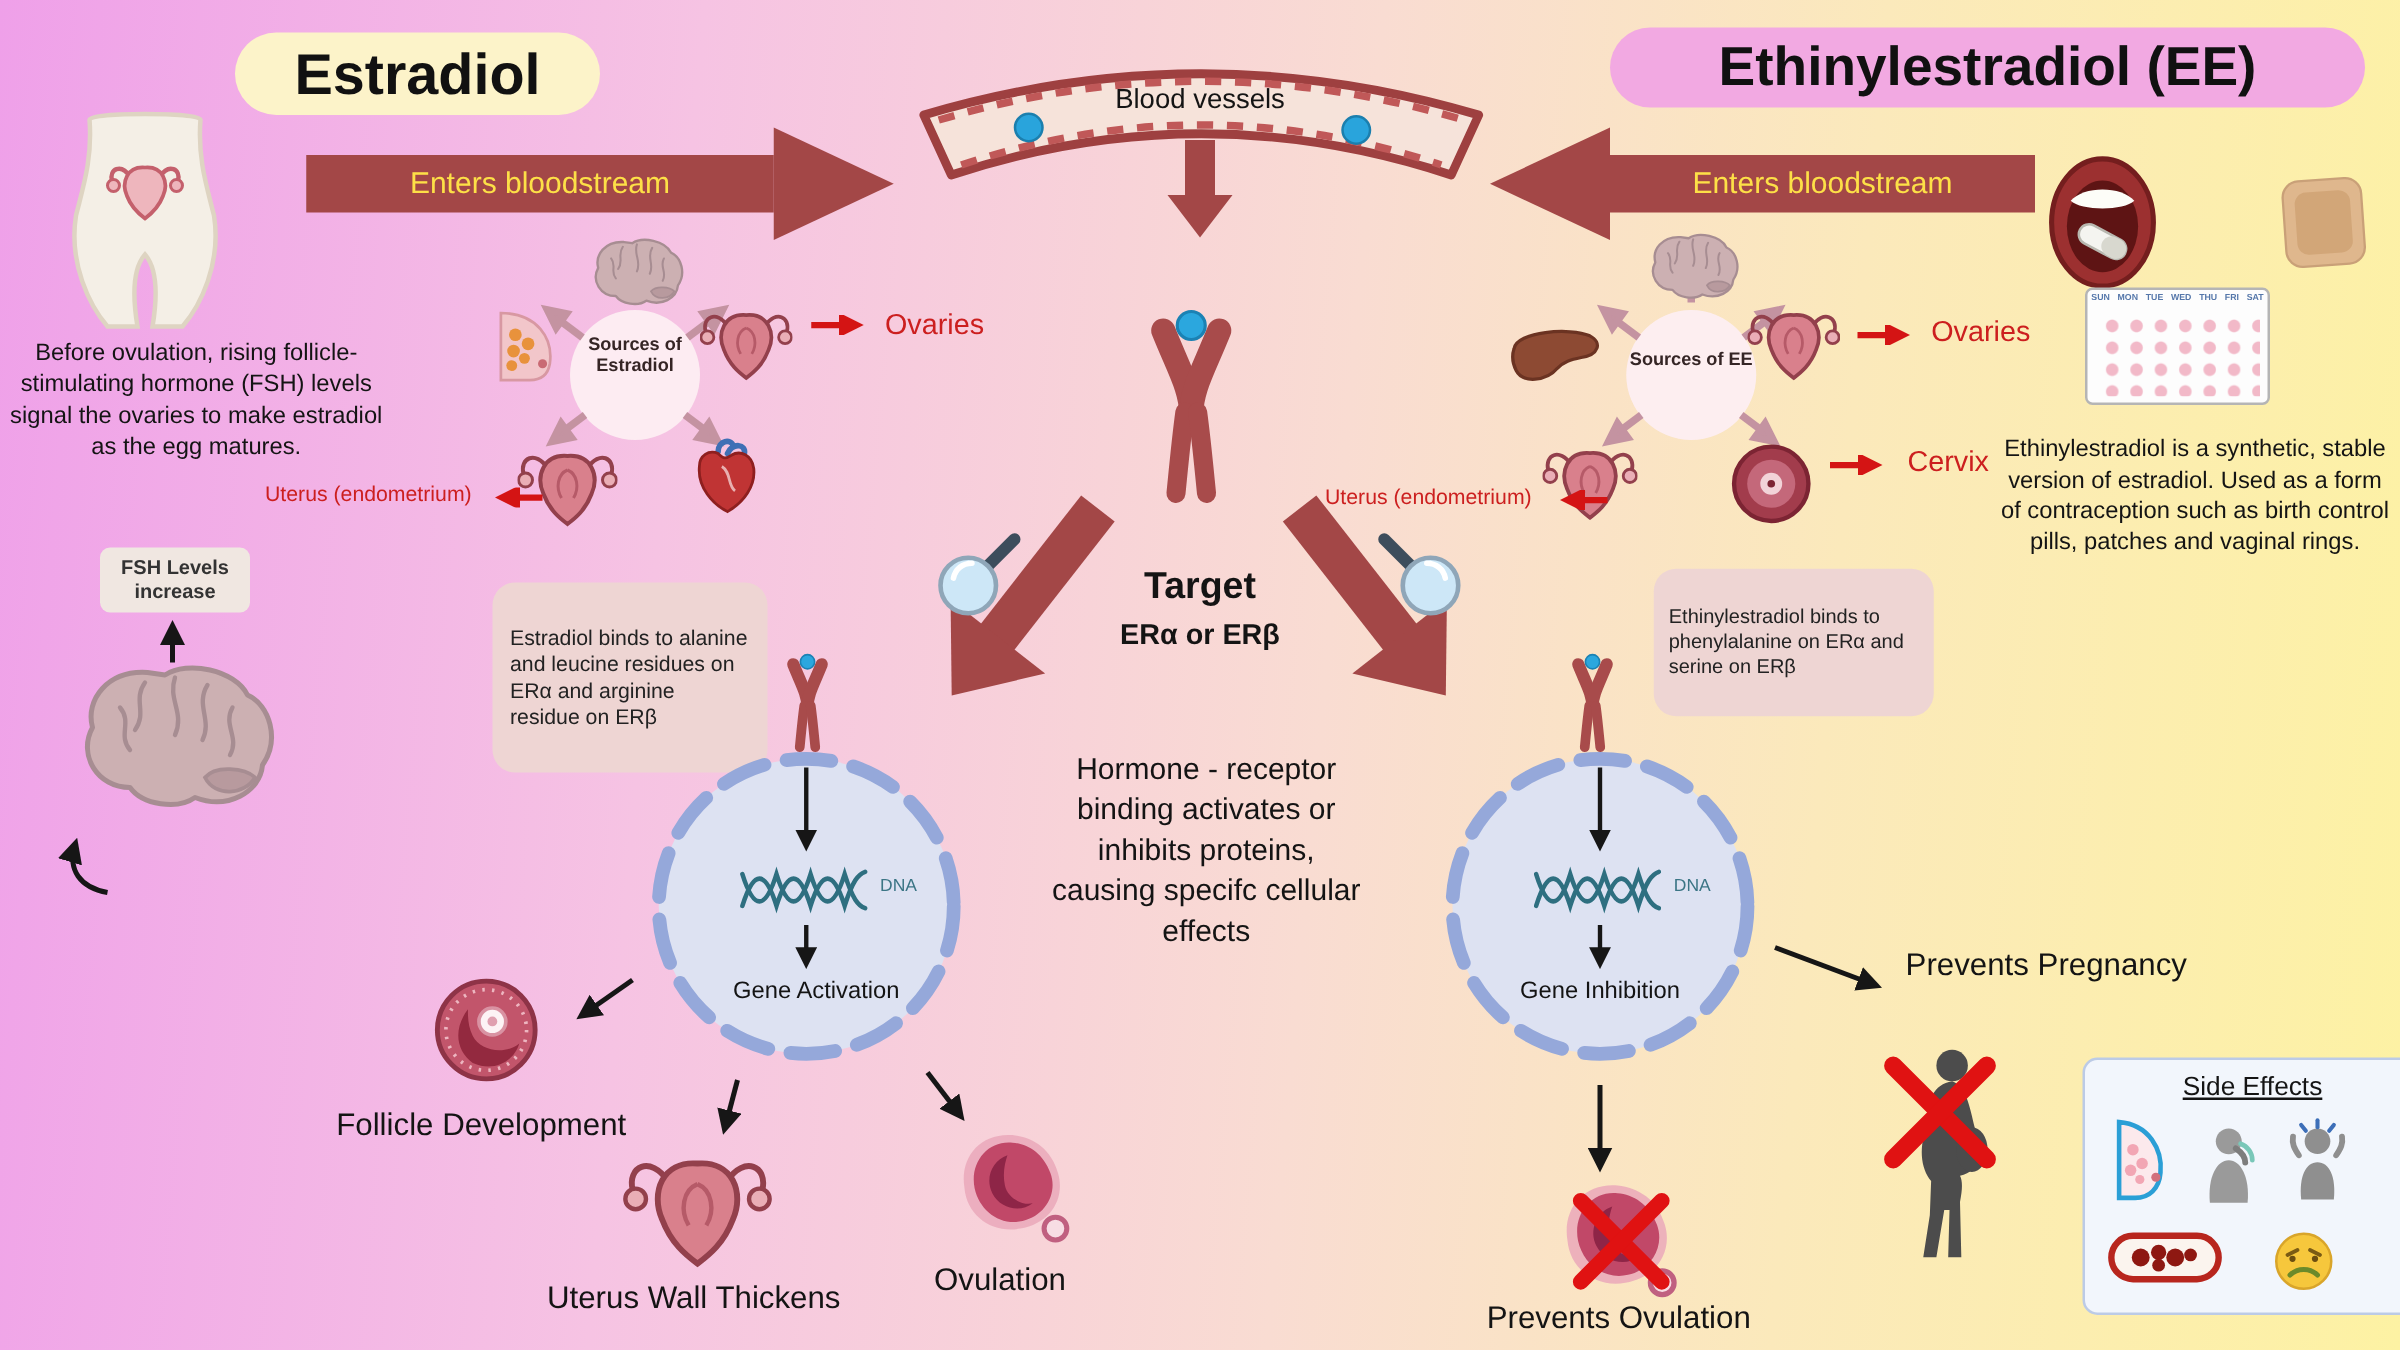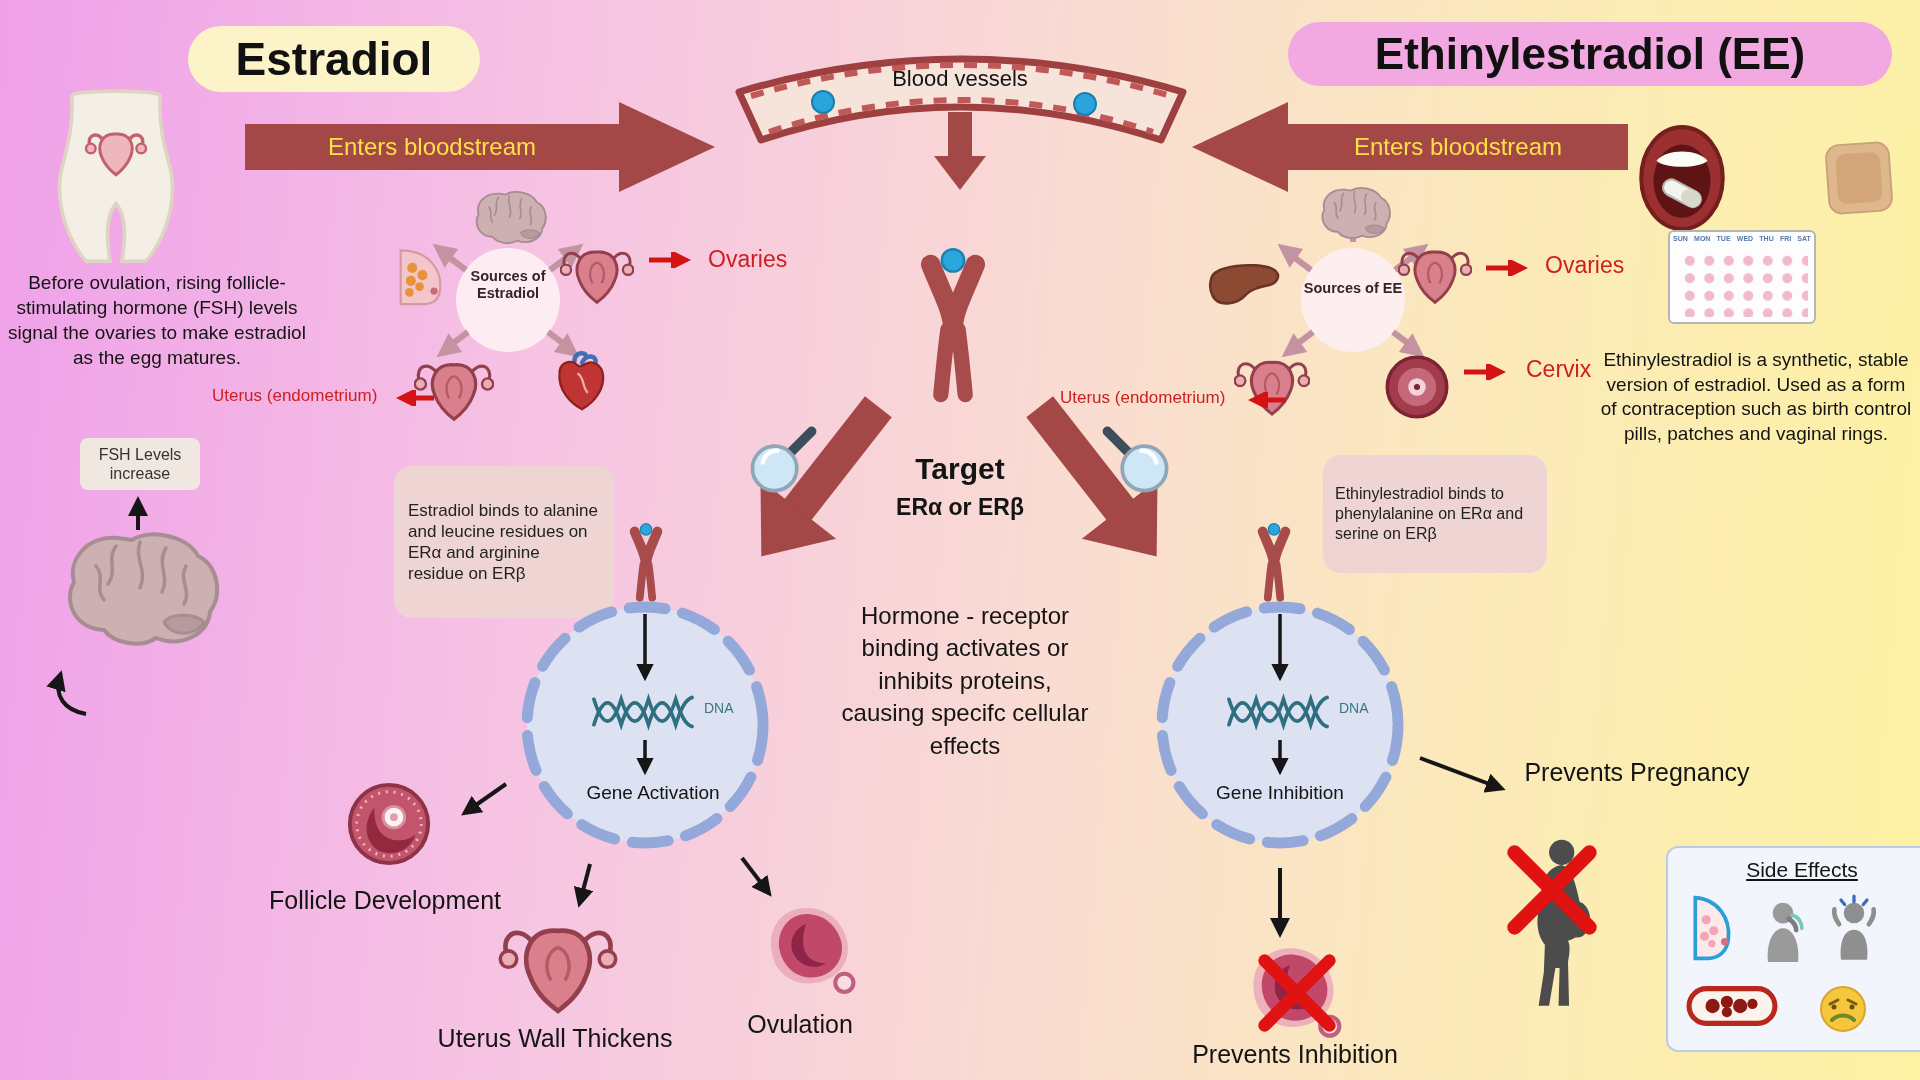--- a/index.html
+++ b/index.html
@@ -230,21 +230,21 @@
   <svg class="abs" style="left:48px;top:86px" width="136" height="180" viewBox="0 0 110 150">
     <path d="M18 8 C18 3 92 3 92 8 C90 34 96 52 101 72 C106 104 92 132 80 146 L60 146 C64 122 62 106 55 98 C48 106 46 122 50 146 L30 146 C18 132 4 104 9 72 C14 52 20 34 18 8 Z" fill="#f4efe6" stroke="#ded4c2" stroke-width="3"></path>
     <g transform="translate(30,32) scale(0.5)">
       <path d="M30 28 C18 10 2 18 6 34 M70 28 C82 10 98 18 94 34" stroke="#c4606c" stroke-width="6" fill="none" stroke-linecap="round"></path>
       <circle cx="8" cy="40" r="8" fill="#eeb6bd" stroke="#c4606c" stroke-width="4"></circle>
       <circle cx="92" cy="40" r="8" fill="#eeb6bd" stroke="#c4606c" stroke-width="4"></circle>
       <path d="M50 16 C26 14 18 36 26 54 C32 70 42 78 50 84 C58 78 68 70 74 54 C82 36 74 14 50 16 Z" fill="#eeb6bd" stroke="#c4606c" stroke-width="5"></path>
     </g>
   </svg>
   <div class="t c" style="left:6px;top:270px;width:302px;font-size:19px;line-height:1.32">Before ovulation, rising follicle-stimulating hormone (FSH) levels signal the ovaries to make estradiol as the egg matures.</div>
-  <div class="pill" style="left:80px;top:438px;width:120px;height:52px;background:#f0e7e1;border-radius:8px;font-size:16px;font-weight:400;color:#333;text-align:center;line-height:1.2">FSH Levels increase</div>
+  <div class="pill" style="left:80px;top:438px;width:120px;height:52px;background:#f0e7e1;border-radius:8px;font-size:16px;font-weight:700;color:#333;text-align:center;line-height:1.2">FSH Levels increase</div>
   <svg class="abs" style="left:124px;top:492px" width="28" height="42" viewBox="0 0 28 42">
     <line x1="14" y1="38" x2="14" y2="10" stroke="#161616" stroke-width="4" marker-end="url(#ah)"></line>
   </svg>
   <svg class="abs" style="left:56px;top:526px" width="170" height="130" viewBox="0 0 170 130">
       <use href="#sym-brain"></use>
     </svg>
   <svg class="abs" style="left:46px;top:666px" width="48" height="52" viewBox="0 0 48 52">
     <path d="M40 48 C18 44 8 30 14 10" fill="none" stroke="#161616" stroke-width="4" marker-end="url(#ah)"></path>
   </svg>
 
@@ -334,21 +334,21 @@
 
   <svg class="abs" style="left:1268px;top:862px" width="24" height="84" viewBox="0 0 24 84">
     <line x1="12" y1="6" x2="12" y2="70" stroke="#161616" stroke-width="4" marker-end="url(#ah)"></line>
   </svg>
   <svg class="abs" style="left:1240px;top:942px" width="108" height="100" viewBox="0 0 100 95">
       <use href="#sym-ovulation"></use>
     </svg>
   <svg class="abs" style="left:1250px;top:948px" width="94" height="90" viewBox="0 0 100 100">
       <use href="#sym-redx"></use>
     </svg>
-  <div class="t c" style="left:1165px;top:1040px;width:260px;font-size:25px">Prevents Inhibition</div>
+  <div class="t c" style="left:1165px;top:1040px;width:260px;font-size:25px">Prevents Ovulation</div>
 
   <svg class="abs" style="left:1636px;top:122px" width="92" height="112" viewBox="0 0 90 110">
     <ellipse cx="45" cy="55" rx="40" ry="50" fill="#9c3030" stroke="#741e1e" stroke-width="4"></ellipse>
     <ellipse cx="45" cy="58" rx="28" ry="36" fill="#5e1414"></ellipse>
     <path d="M20 38 C30 26 60 26 70 38 C62 46 28 46 20 38 Z" fill="#fdfdf8"></path>
     <g transform="rotate(28 45 70)">
       <rect x="25" y="62" width="40" height="16" rx="8" fill="#f4f4f0" stroke="#b8b8b0" stroke-width="2"></rect>
       <rect x="45" y="62" width="20" height="16" rx="8" fill="#d8d8cf"></rect>
     </g>
   </svg>

